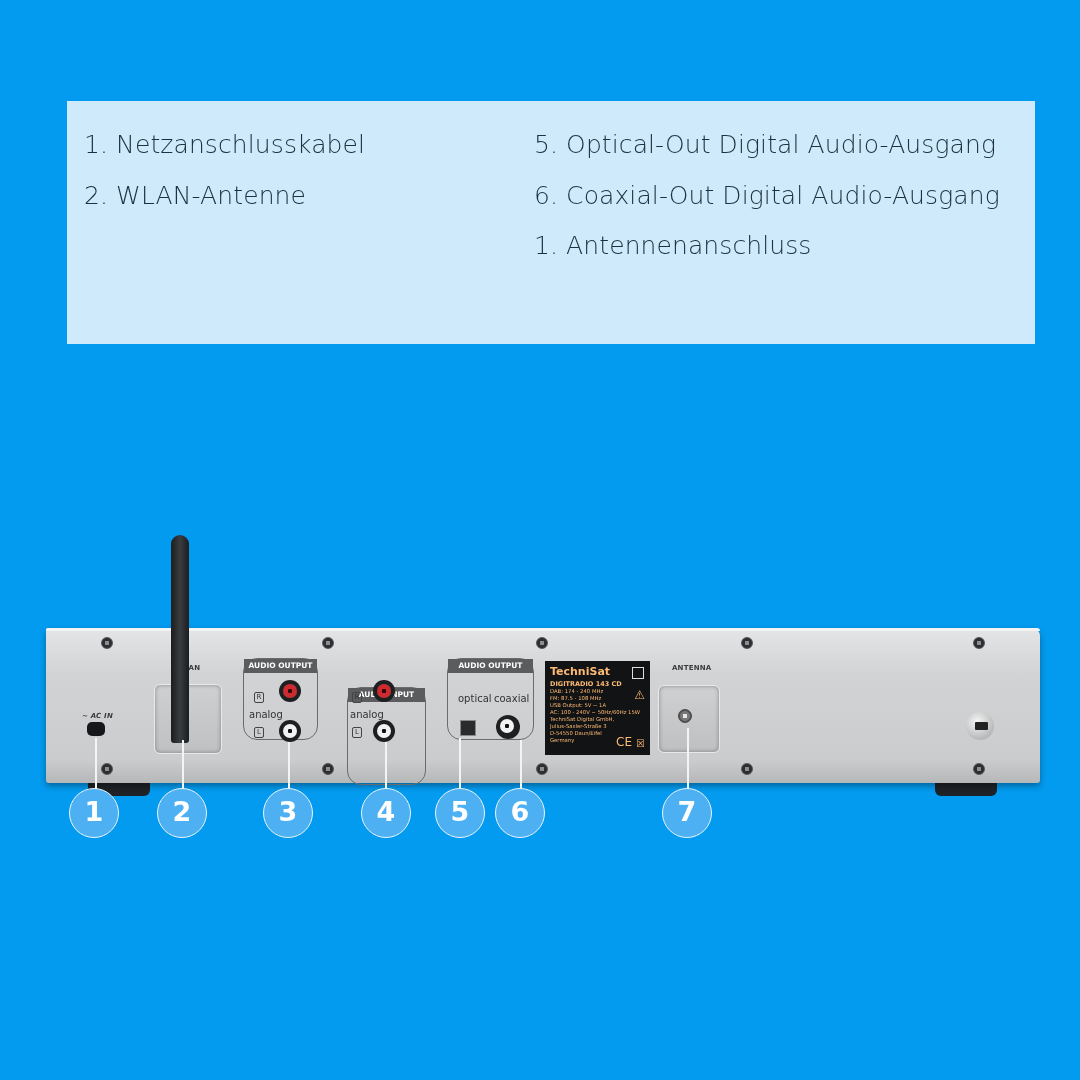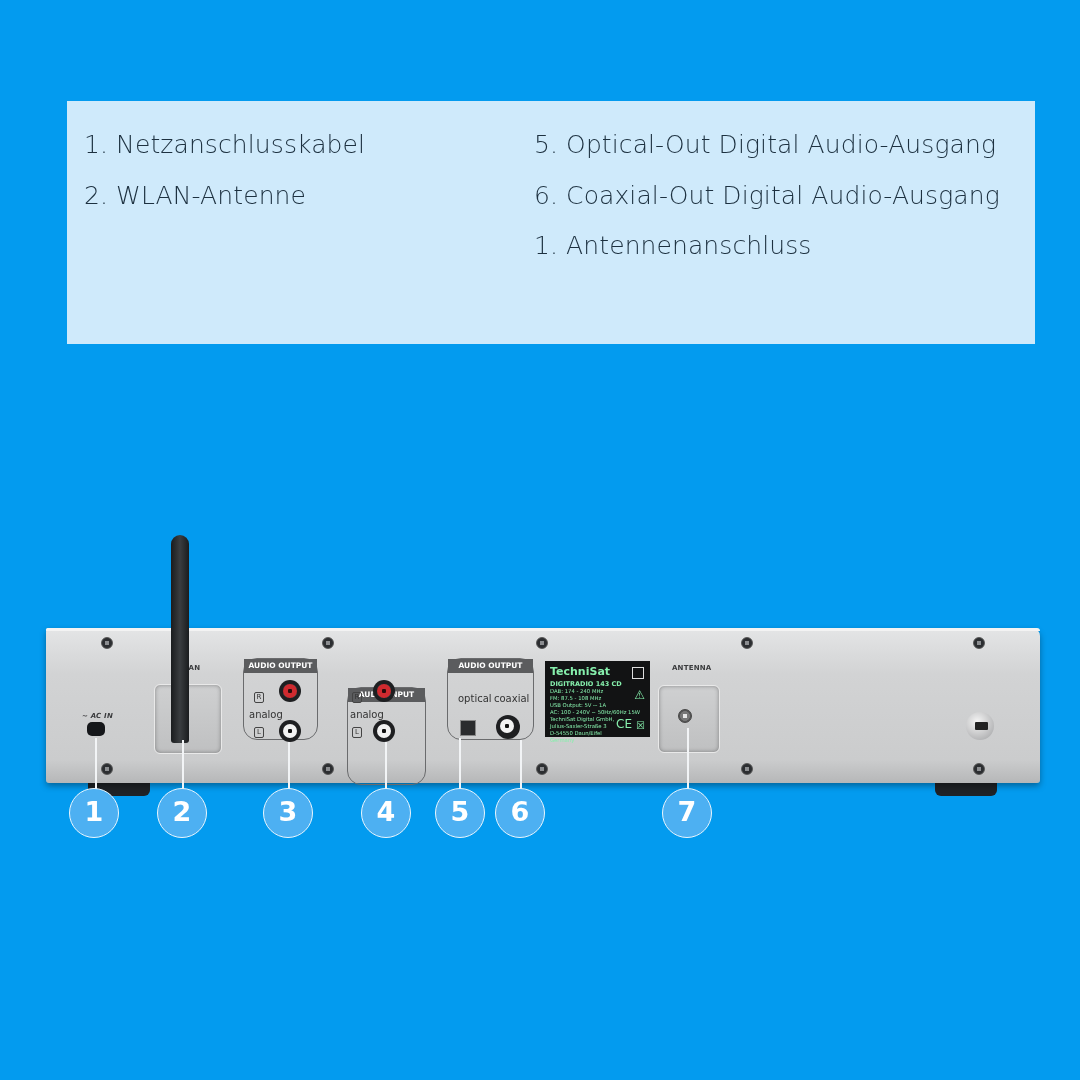--- a/index.html
+++ b/index.html
@@ -23,21 +23,21 @@
   .rca.red::after { background: radial-gradient(circle, #2a0b0b 0 20%, #cf2a2f 25% 70%, #e6e6e6 75%); }
   .rca.white::after { background: radial-gradient(circle, #111 0 20%, #f2f2f2 25% 100%); }
   .lr { position: absolute; width: 10px; height: 11px; border: 1px solid #444; border-radius: 2px; font-size: 7px; text-align: center; line-height: 9px; color: #333; }
   .tiny { position: absolute; font-size: 10px; color: #333; }
 
   .wlan-recess, .ant-recess { position: absolute; border-radius: 6px; background: linear-gradient(#cfd0d1, #bfc0c1); box-shadow: inset 0 0 4px rgba(0,0,0,0.35); border: 1px solid #e9e9e9; }
   .antenna { position: absolute; left: 171px; top: 535px; width: 18px; height: 208px; background: linear-gradient(90deg, #1a1c1e, #3a3d40 50%, #1a1c1e); border-radius: 9px 9px 3px 3px; }
 
   .ac-in { position: absolute; left: 87px; top: 722px; width: 18px; height: 14px; border-radius: 5px; background: #15171a; }
 
-  .rating { position: absolute; left: 545px; top: 661px; width: 105px; height: 76px; background: #121314; color: #86efac; padding: 4px 5px; }
+  .rating { position: absolute; left: 545px; top: 661px; width: 105px; height: 94px; background: #121314; color: #fdba74; padding: 4px 5px; }
   .rating .brand { font-size: 11px; font-weight: bold; }
   .rating .model { font-size: 6.5px; font-weight: bold; margin-top: 2px; }
   .rating .line { font-size: 5.3px; line-height: 7px; }
 
   .coax { position: absolute; width: 14px; height: 14px; border-radius: 50%; background: radial-gradient(circle, #e6e6e6 0 25%, #777 30% 55%, #555 60%); border: 1px solid #444; }
   .lock-slot { position: absolute; left: 966px; top: 712px; width: 28px; height: 28px; border-radius: 50%; background: radial-gradient(circle at 40% 35%, #f5f5f5, #9fa0a2); }
   .lock-slot::after { content:""; position:absolute; left:9px; top:10px; width:13px; height:8px; background:#222; border-radius:1px; }
 
   .leader { position: absolute; width: 1.5px; background: #f2f4f6; }
   .badge { position: absolute; top: 788px; width: 50px; height: 50px; border-radius: 50%; background: #4db0f2; border: 1.5px solid #e9f5fd; color: #fff; font-size: 27px; font-weight: bold; text-align: center; line-height: 46px; }

